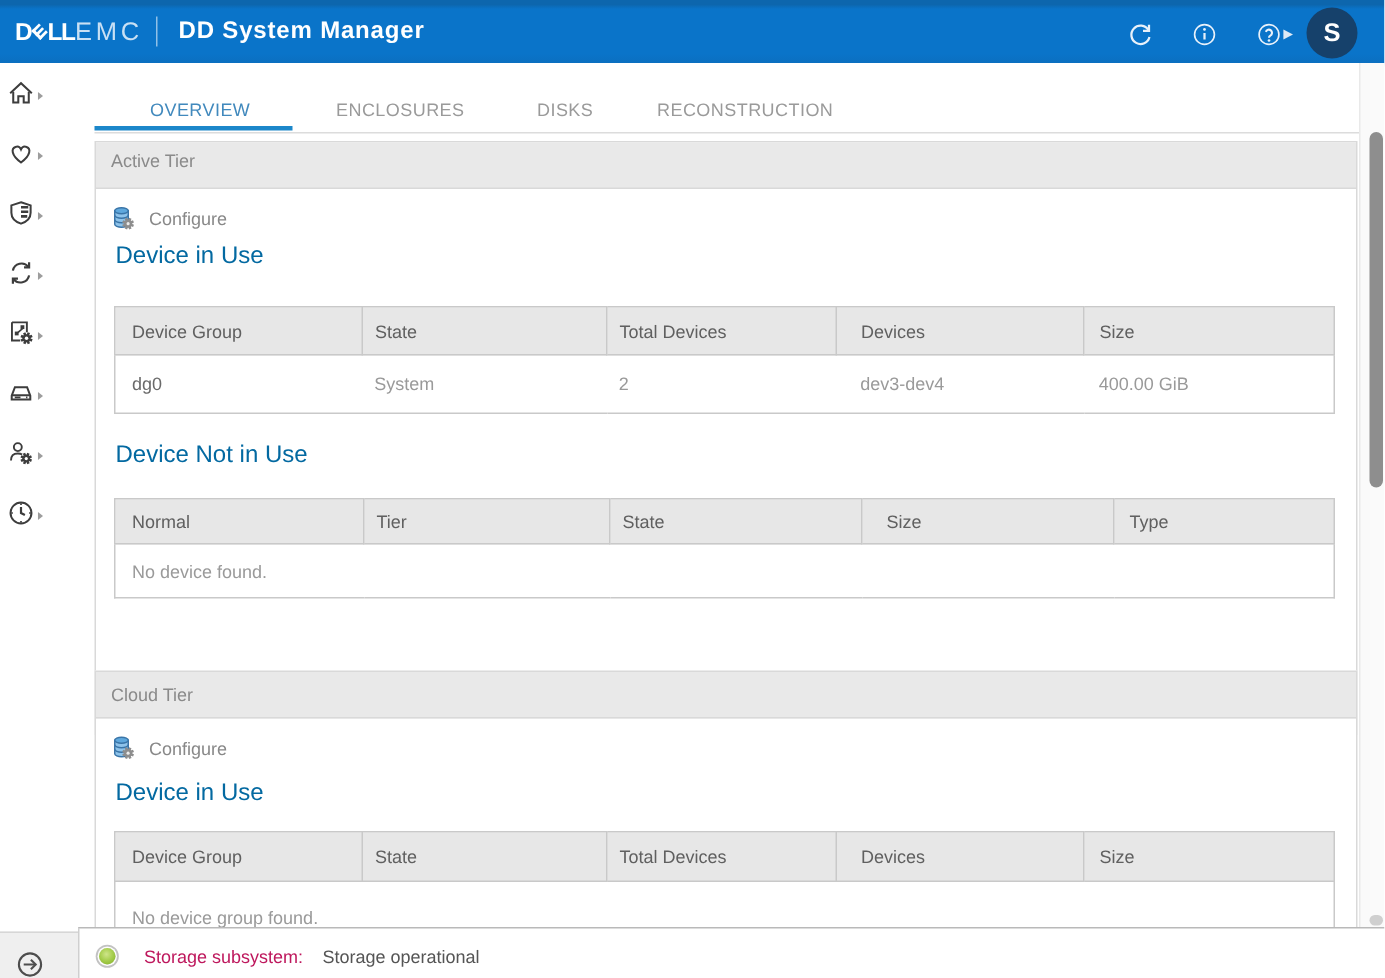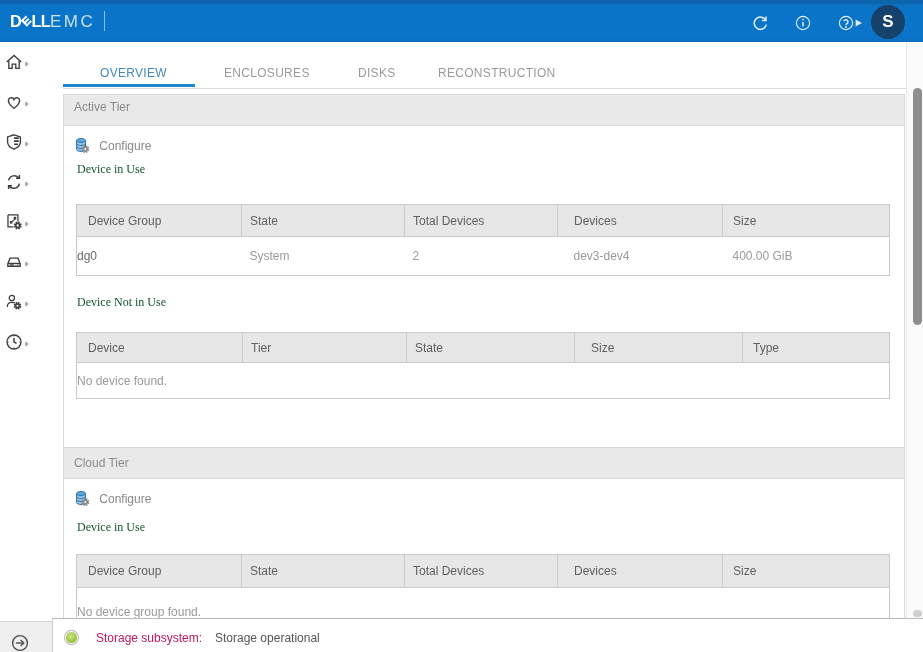--- a/index.html
+++ b/index.html
@@ -27,27 +27,27 @@
 #main { position:absolute; left:52px; top:42px; width:856px; height:610px; background:#fff; }
 .tabtxt { position:absolute; top:24px; font-size:12px; letter-spacing:0.3px; color:#9a9a9a; }
 #tabline { position:absolute; left:11px; top:45.5px; width:843px; height:1px; background:#dcdcdc; }
 #tabund { position:absolute; left:11px; top:41.5px; width:132px; height:3px; background:#1c87ca; }
 
 .panel { position:absolute; left:11px; width:842px; border:1px solid #d9d9d9; background:#fff; }
 .phead { height:31px; background:#e9e9e9; border-bottom:1px solid #d9d9d9;
   font-size:12px; color:#8a8a8a; line-height:24px; padding-left:10px; }
 .cfg { position:absolute; left:13px; font-size:12px; color:#888; }
 .cfg svg { vertical-align:-4px; margin-right:3px; position:relative; left:-3px; }
-.h2 { position:absolute; left:13px; font-size:12px; color:#14532d;font-family:Liberation Serif, serif; }
+.h2 { position:absolute; left:13px; font-size:16px; color:#0369a1; }
 
 table.t { position:absolute; left:12px; border-collapse:collapse; table-layout:fixed; width:813px;
   font-size:12px; border:1px solid #c9c9c9; }
 table.t th { background:#e7e7e7; color:#606060; font-weight:400; text-align:left;
   padding-left:11px; border:1px solid #c9c9c9; }
-table.t td { color:#9a9a9a; }
+table.t td { color:#9a9a9a; padding-left:11px; }
 table.t th:nth-child(2), table.t td:nth-child(2) { padding-left:8px; }
 table.t th:nth-child(3), table.t td:nth-child(3) { padding-left:8px; }
 table.t th:nth-child(4), table.t td:nth-child(4) { padding-left:16px; }
 table.t th:nth-child(5), table.t td:nth-child(5) { padding-left:10px; }
 
 
 #foot { position:absolute; left:52px; top:618px; width:871px; height:34px; background:#fff; border-top:1px solid #b9b9b9; border-left:1px solid #cfcfcf; }
 #gdot { position:absolute; left:66px; top:632px; width:11px; height:11px; border-radius:50%;
   background:radial-gradient(circle at 45% 38%, #cfe58a 0%, #a8cf50 45%, #86b32a 90%);
   box-shadow:0 0 0 1px #fdfdfd, 0 0 0 2.2px #c2c2c2; }
@@ -68,20 +68,21 @@
       <g transform="translate(16.4,8.1) rotate(-45) scale(0.84) translate(-4.25,-5)" fill="#ffffff">
         <rect x="0" y="0" width="2.4" height="10"></rect>
         <rect x="0" y="0" width="8.5" height="2.2"></rect>
         <rect x="0" y="3.9" width="8.2" height="2.2"></rect>
         <rect x="0" y="7.8" width="8.5" height="2.2"></rect>
       </g>
       <text x="21.6" y="13.8" font-size="16.3" font-weight="bold" fill="#ffffff" letter-spacing="-0.9">LL</text>
       <text x="40" y="13.8" font-size="17" font-weight="400" fill="#c9e0f4" letter-spacing="2.5">EMC</text>
     </svg>
     <div id="hsep"></div>
+    <div id="htitle">DD System Manager</div>
     <svg class="hicon" style="left:751px; top:14px" width="18" height="18" viewBox="0 0 18 18" fill="none" stroke="#e8f1fa" stroke-width="1.5">
       <path d="M14.6 6.1 A6.1 6.1 0 1 0 15.3 10.6"></path>
       <path d="M15 2.5 v4 h-4"></path>
     </svg>
     <svg class="hicon" style="left:795px" width="16" height="16" viewBox="0 0 16 16" fill="none" stroke="#e8f1fa" stroke-width="1.1">
       <circle cx="8" cy="8" r="6.6"></circle>
       <line x1="8" y1="7" x2="8" y2="11.4" stroke-width="1.5"></line>
       <circle cx="8" cy="4.6" r="0.9" fill="#e8f1fa" stroke="none"></circle>
     </svg>
     <svg class="hicon" style="left:838px" width="16" height="16" viewBox="0 0 16 16" fill="none" stroke="#e8f1fa" stroke-width="1.1">
@@ -268,21 +269,21 @@
       <table class="t" style="top:237px;">
         <colgroup>
             <col style="width:166px">
             <col style="width:164px">
             <col style="width:168px">
             <col style="width:168px">
             <col style="width:147px">
           </colgroup>
         <tbody>
             <tr style="height:30px">
-              <th>Device</th>
+              <th>Normal</th>
               <th>Tier</th>
               <th>State</th>
               <th>Size</th>
               <th>Type</th>
             </tr>
         <tr style="height:36px">
               <td colspan="5">No device found.</td>
             </tr>
       </tbody>
         </table>

